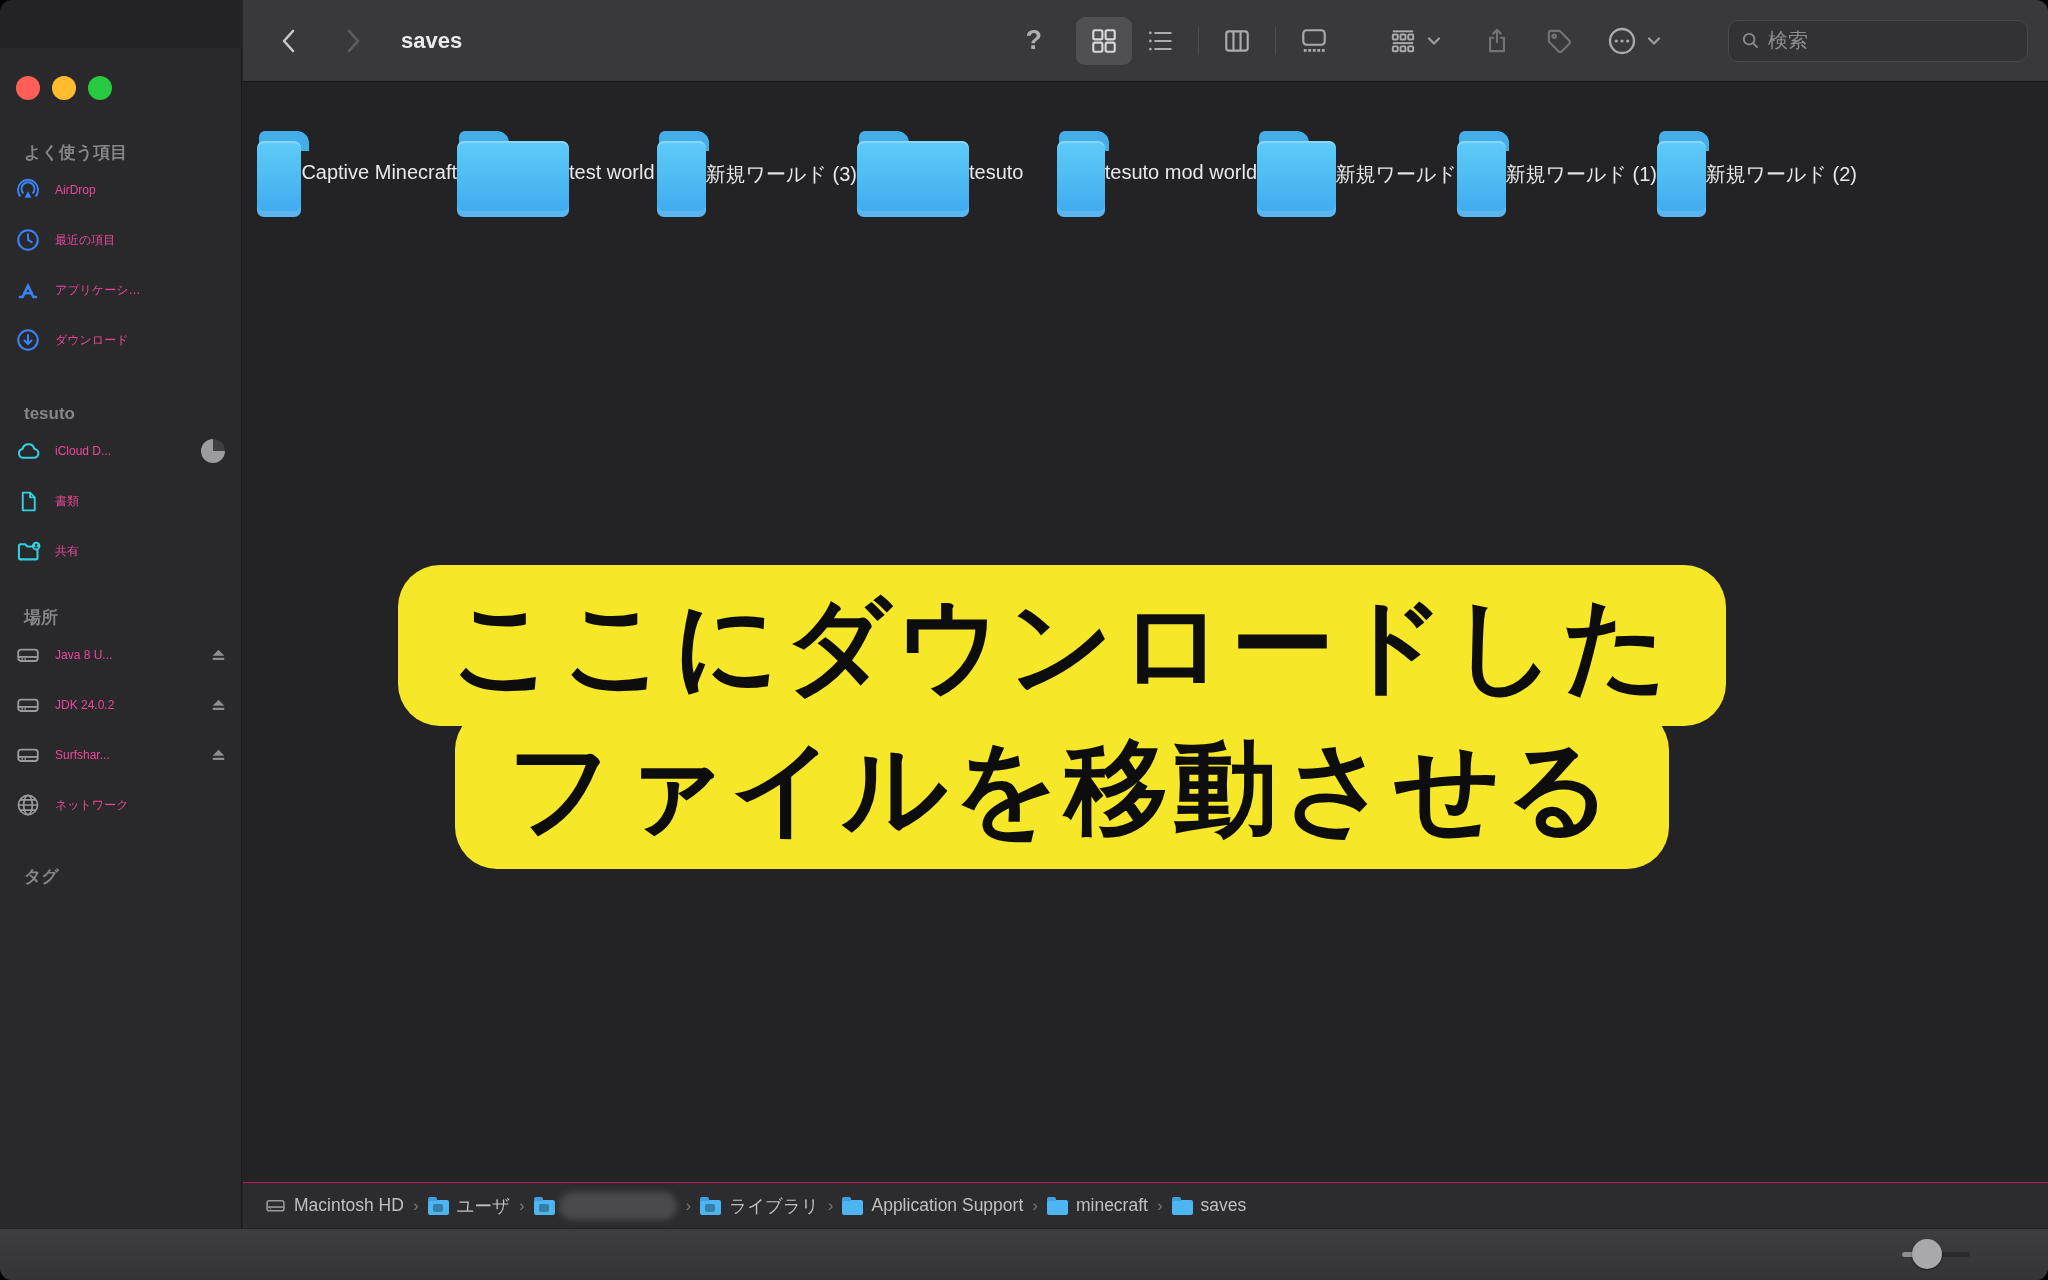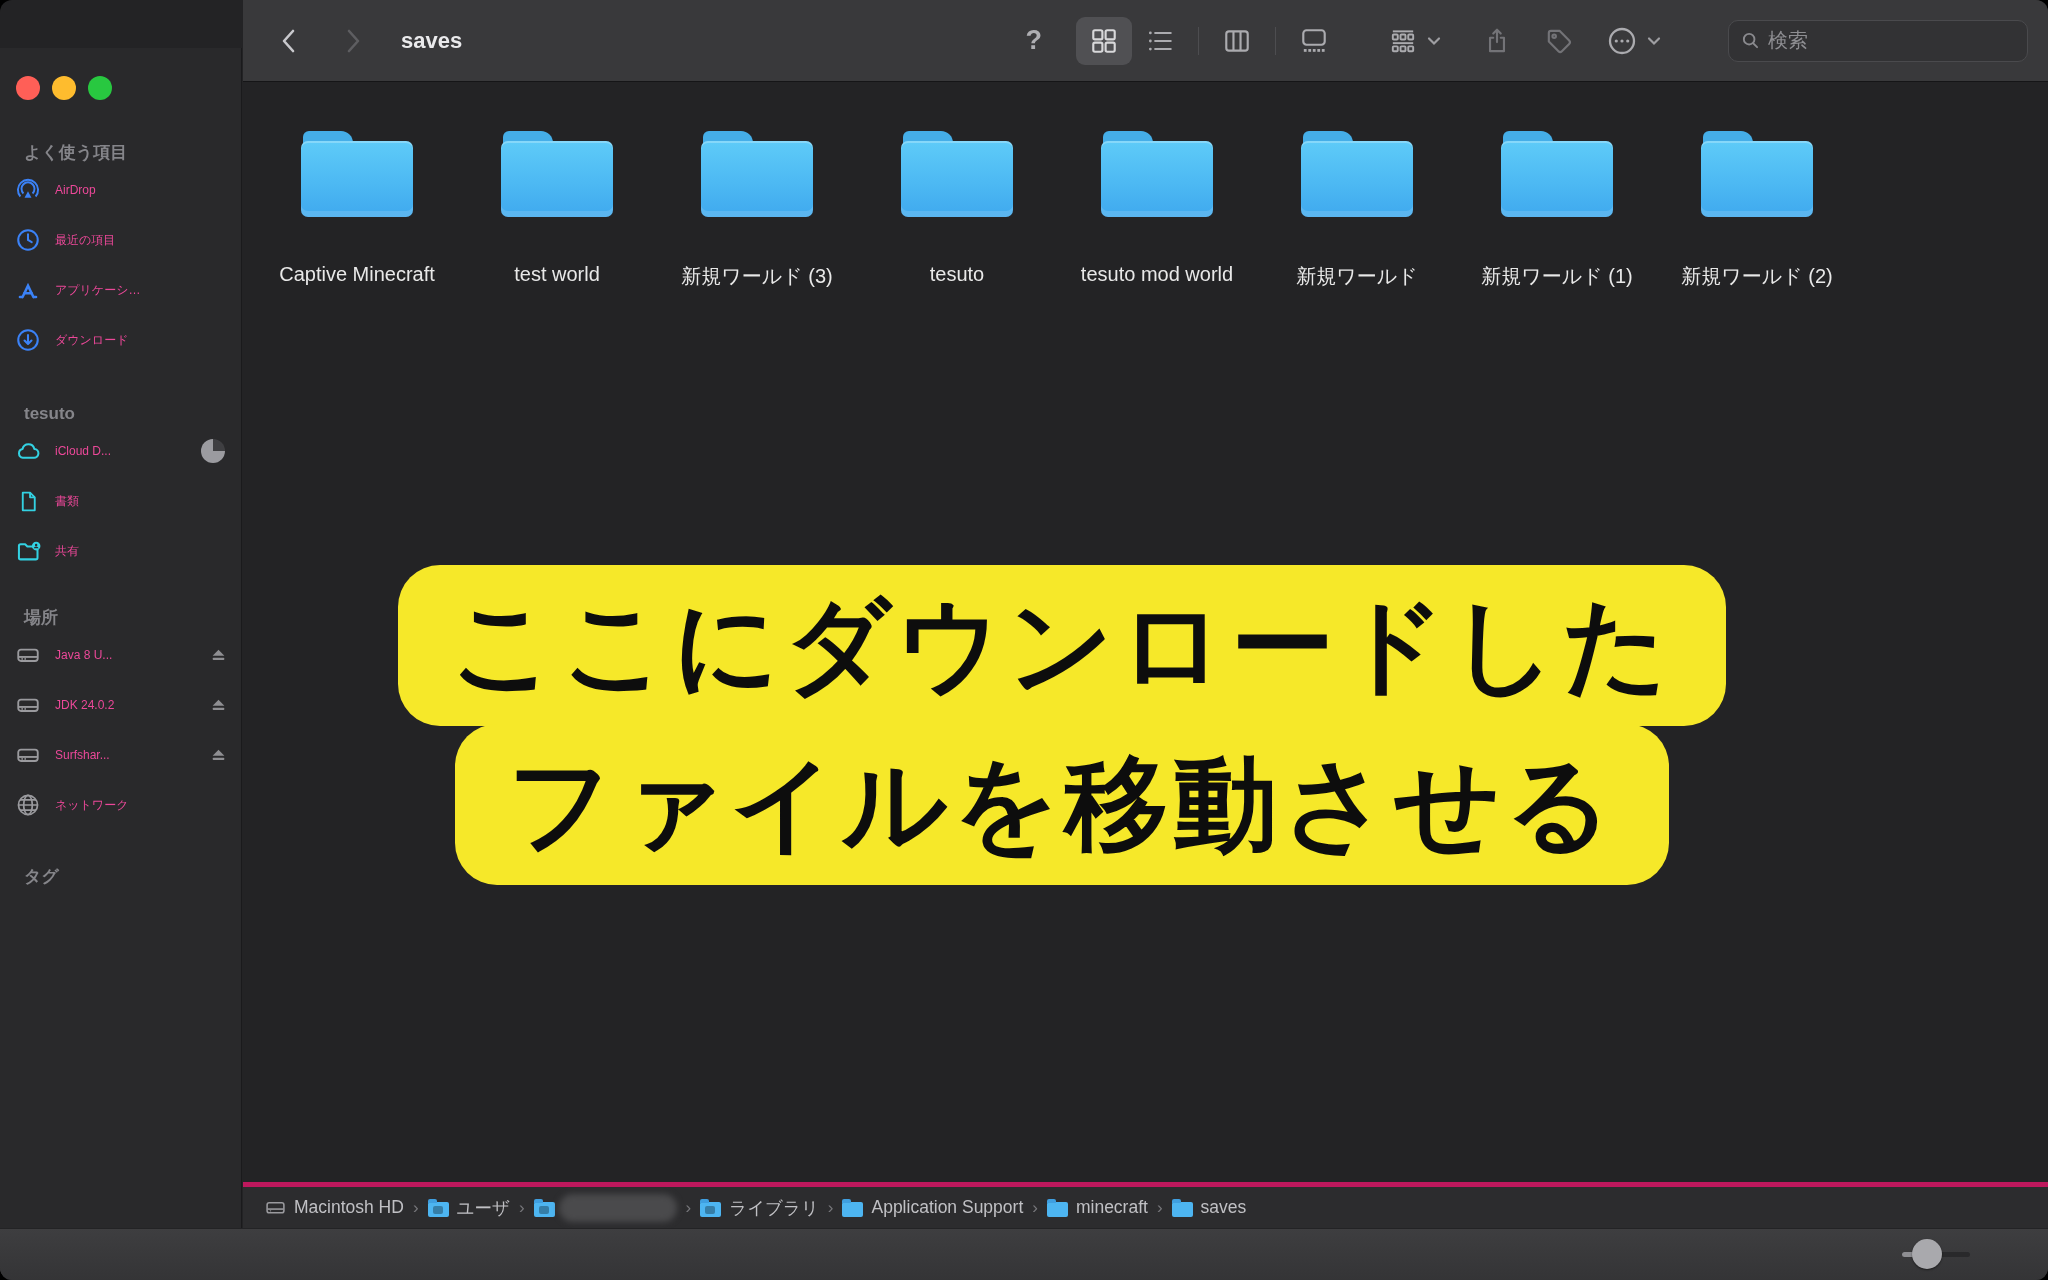--- a/index.html
+++ b/index.html
@@ -34,36 +34,36 @@
   .ml46 { margin-left:46px; } .ml40 { margin-left:40px; } .ml32 { margin-left:32px; }
   .search { margin-left:66px; margin-right:20px; width:300px; height:42px; border:1px solid #4a4a4d; background:#323234;
             border-radius:10px; display:flex; align-items:center; padding:0 12px; }
   .search input { border:none; outline:none; background:transparent; color:#dcdcde; font-size:20px; width:100%;
                   margin-left:8px; font-family:"Liberation Sans", sans-serif; }
   .search input::placeholder { color:#8e8e92; }
 
   
   .content { position:absolute; top:83px; bottom:98px; left:0; right:0; background:#232325; overflow:hidden; }
   .grid { display:flex; padding:48px 0 0 14px; }
-  .cell { width:200px; display:flex; flex-direction:column; align-items:center;gap:16px; }
+  .cell { width:200px; display:flex; flex-direction:row; align-items:flex-start; }
   .folder { position:relative; width:112px; height:86px; }
   .folder::before { content:""; position:absolute; top:0; left:2px; width:50px; height:20px;
                     background:#45aee8; border-radius:6px 12px 0 0; }
   .folder::after { content:""; position:absolute; top:10px; left:0; right:0; bottom:0;
                    background:linear-gradient(180deg,#5ecbf8 0%, #4db9f3 55%, #3fa9ee 100%);
                    border-radius:7px; box-shadow: inset 0 -6px 0 rgba(255,255,255,.14), inset 0 2px 0 rgba(255,255,255,.25); }
   .flabel { margin-top:30px; font-size:20px; color:#e8e8e8; text-align:center; white-space:nowrap; }
 
-  .annotation { position:absolute; left:188px; top:482px; width:1262px; display:flex; flex-direction:column; align-items:center;gap:16px; }
+  .annotation { position:absolute; left:188px; top:482px; width:1262px; display:flex; flex-direction:column; align-items:center; }
   .pill { background:#F6E829; color:#0d0d0d; font-weight:900; font-size:104px; line-height:1.2;
           padding:18px 52px; border-radius:42px; white-space:nowrap; letter-spacing:5px; }
   .pill.second { margin-top:-18px; }
 
   
-  .pathbar { position:absolute; left:0; right:0; bottom:0; height:46px; background:#2c2c2e; border-top:5px solid #be185d;
+  .pathbar { position:absolute; left:0; right:0; bottom:0; height:46px; background:#2c2c2e; border-top:1px solid #be185d;
              display:flex; align-items:center; padding-left:22px; font-size:17.5px; color:#c0c0c4; }
   .crumb { display:flex; align-items:center; }
   .crumb-sep { color:#77777b; margin:0 9px; font-size:17px; }
   .mini-folder { position:relative; width:21px; height:15px; background:#4db5f1; border-radius:2px; margin-right:8px; margin-top:3px; }
   .mini-folder::before { content:""; position:absolute; top:-3px; left:0; width:9px; height:4px; background:#3f9fe0; border-radius:2px 2px 0 0; }
   .mini-folder.badged::after { content:""; position:absolute; left:5px; top:4px; width:10px; height:8px; background:rgba(0,0,0,.30); border-radius:2px; }
   .blob { width:118px; height:28px; background:#4a4a4c; border-radius:16px; filter:blur(3px); margin-left:-4px; }
 
   
   .statusbar { position:absolute; left:0; right:0; bottom:0; height:52px;

